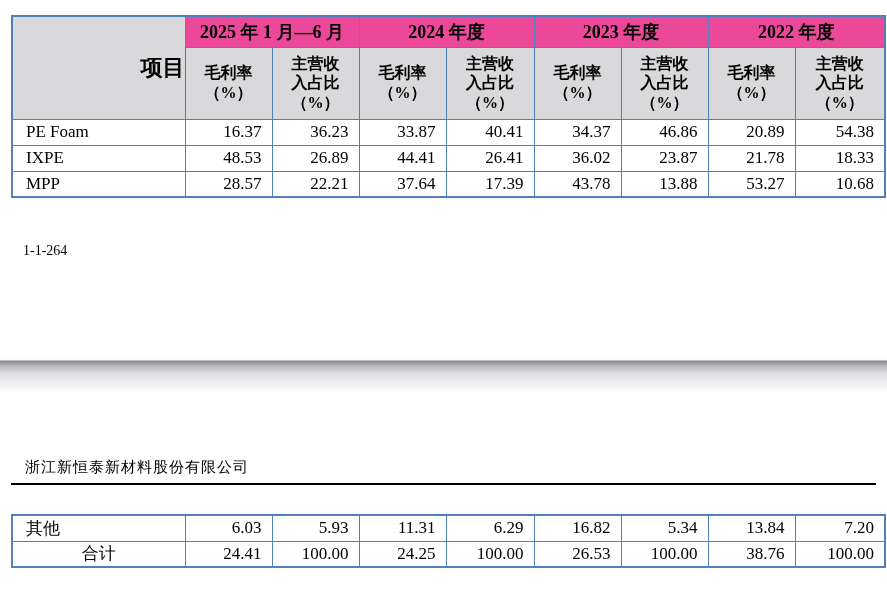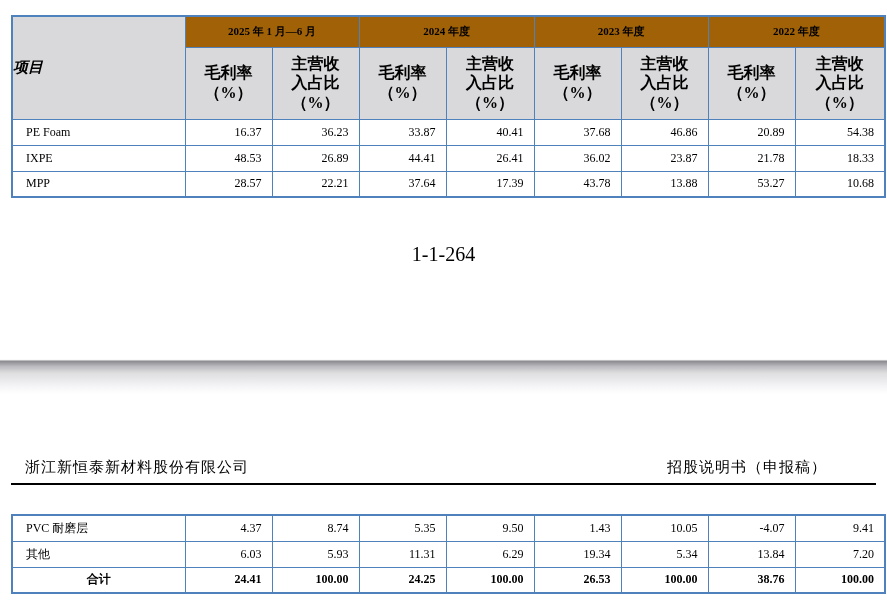--- a/index.html
+++ b/index.html
@@ -24,54 +24,53 @@
   .table-top   { top:15px; }
   .table-bottom{ top:514px; }
 
   .fin-table th, .fin-table td {
     border:1px solid #4f81bd;
     overflow:hidden;
     vertical-align:middle;
   }
   th.year-cell {
     height:31px;
-    background:#a16207;
-    font-size:11px;
+    background:#ec4899;
+    font-size:18px;
     font-weight:bold;
     text-align:center;
   }
   th.item-cell {
     background:#d9d9db;
-    font-size:15px;
+    font-size:22px;
     font-weight:bold;
-    text-align:left;
-    font-style:italic;
+    text-align:right;
   }
   th.sub-cell {
     height:72px;
     background:#d9d9db;
     font-size:16px;
     font-weight:bold;
     text-align:center;
     white-space:pre-line;
     line-height:1.22;
     padding:2px 0;
   }
-  .fin-table tbody td { height:26px; font-size:12px; background:#fff; }
+  .fin-table tbody td { height:26px; font-size:17px; background:#fff; }
   td.label-cell { text-align:left;  padding-left:13px; }
   td.num-cell   { text-align:right; padding-right:10px; }
-  tr.total-row td { font-weight:bold; }
+  tr.total-row td { font-weight:normal; }
   tr.total-row td.label-cell { text-align:center; padding-left:0; }
 
   .page-number {
     position:absolute;
     top:243px; left:0;
     width:887px;
-    text-align:center;
-    font-size:20px;
+    font-size:14px;
+    padding-left:23px;
   }
 
   .page-divider {
     position:absolute;
     left:0; top:356px;
     width:887px; height:38px;
     background:linear-gradient(180deg,
       #ffffff 0%, #ffffff 9%,
       #8c8c91 14%,
       #bcbcc1 28%,
@@ -144,21 +143,21 @@
 （%）</th>
       </tr>
     </thead>
     <tbody>
       <tr>
         <td class="label-cell">PE Foam</td>
         <td class="num-cell">16.37</td>
         <td class="num-cell">36.23</td>
         <td class="num-cell">33.87</td>
         <td class="num-cell">40.41</td>
-        <td class="num-cell">37.68</td>
+        <td class="num-cell">34.37</td>
         <td class="num-cell">46.86</td>
         <td class="num-cell">20.89</td>
         <td class="num-cell">54.38</td>
       </tr>
       <tr>
         <td class="label-cell">IXPE</td>
         <td class="num-cell">48.53</td>
         <td class="num-cell">26.89</td>
         <td class="num-cell">44.41</td>
         <td class="num-cell">26.41</td>
@@ -180,55 +179,43 @@
       </tr>
     </tbody>
   </table>
 
   <div class="page-number">1-1-264</div>
 
   <div class="page-divider"></div>
 
   <div class="running-header">
     <span class="company-name">浙江新恒泰新材料股份有限公司</span>
-    <span class="doc-type">招股说明书（申报稿）</span>
   </div>
   <div class="header-rule"></div>
 
   <table class="fin-table table-bottom">
     <colgroup>
       <col style="width:173px">
       <col style="width:87px">
         <col style="width:87px">
       <col style="width:87px">
         <col style="width:88px">
       <col style="width:87px">
         <col style="width:87px">
       <col style="width:87px">
         <col style="width:90px">
     </colgroup>
     <tbody>
-      <tr>
-        <td class="label-cell">PVC 耐磨层</td>
-        <td class="num-cell">4.37</td>
-        <td class="num-cell">8.74</td>
-        <td class="num-cell">5.35</td>
-        <td class="num-cell">9.50</td>
-        <td class="num-cell">1.43</td>
-        <td class="num-cell">10.05</td>
-        <td class="num-cell">-4.07</td>
-        <td class="num-cell">9.41</td>
-      </tr>
       <tr>
         <td class="label-cell">其他</td>
         <td class="num-cell">6.03</td>
         <td class="num-cell">5.93</td>
         <td class="num-cell">11.31</td>
         <td class="num-cell">6.29</td>
-        <td class="num-cell">19.34</td>
+        <td class="num-cell">16.82</td>
         <td class="num-cell">5.34</td>
         <td class="num-cell">13.84</td>
         <td class="num-cell">7.20</td>
       </tr>
       <tr class="total-row">
         <td class="label-cell">合计</td>
         <td class="num-cell">24.41</td>
         <td class="num-cell">100.00</td>
         <td class="num-cell">24.25</td>
         <td class="num-cell">100.00</td>

